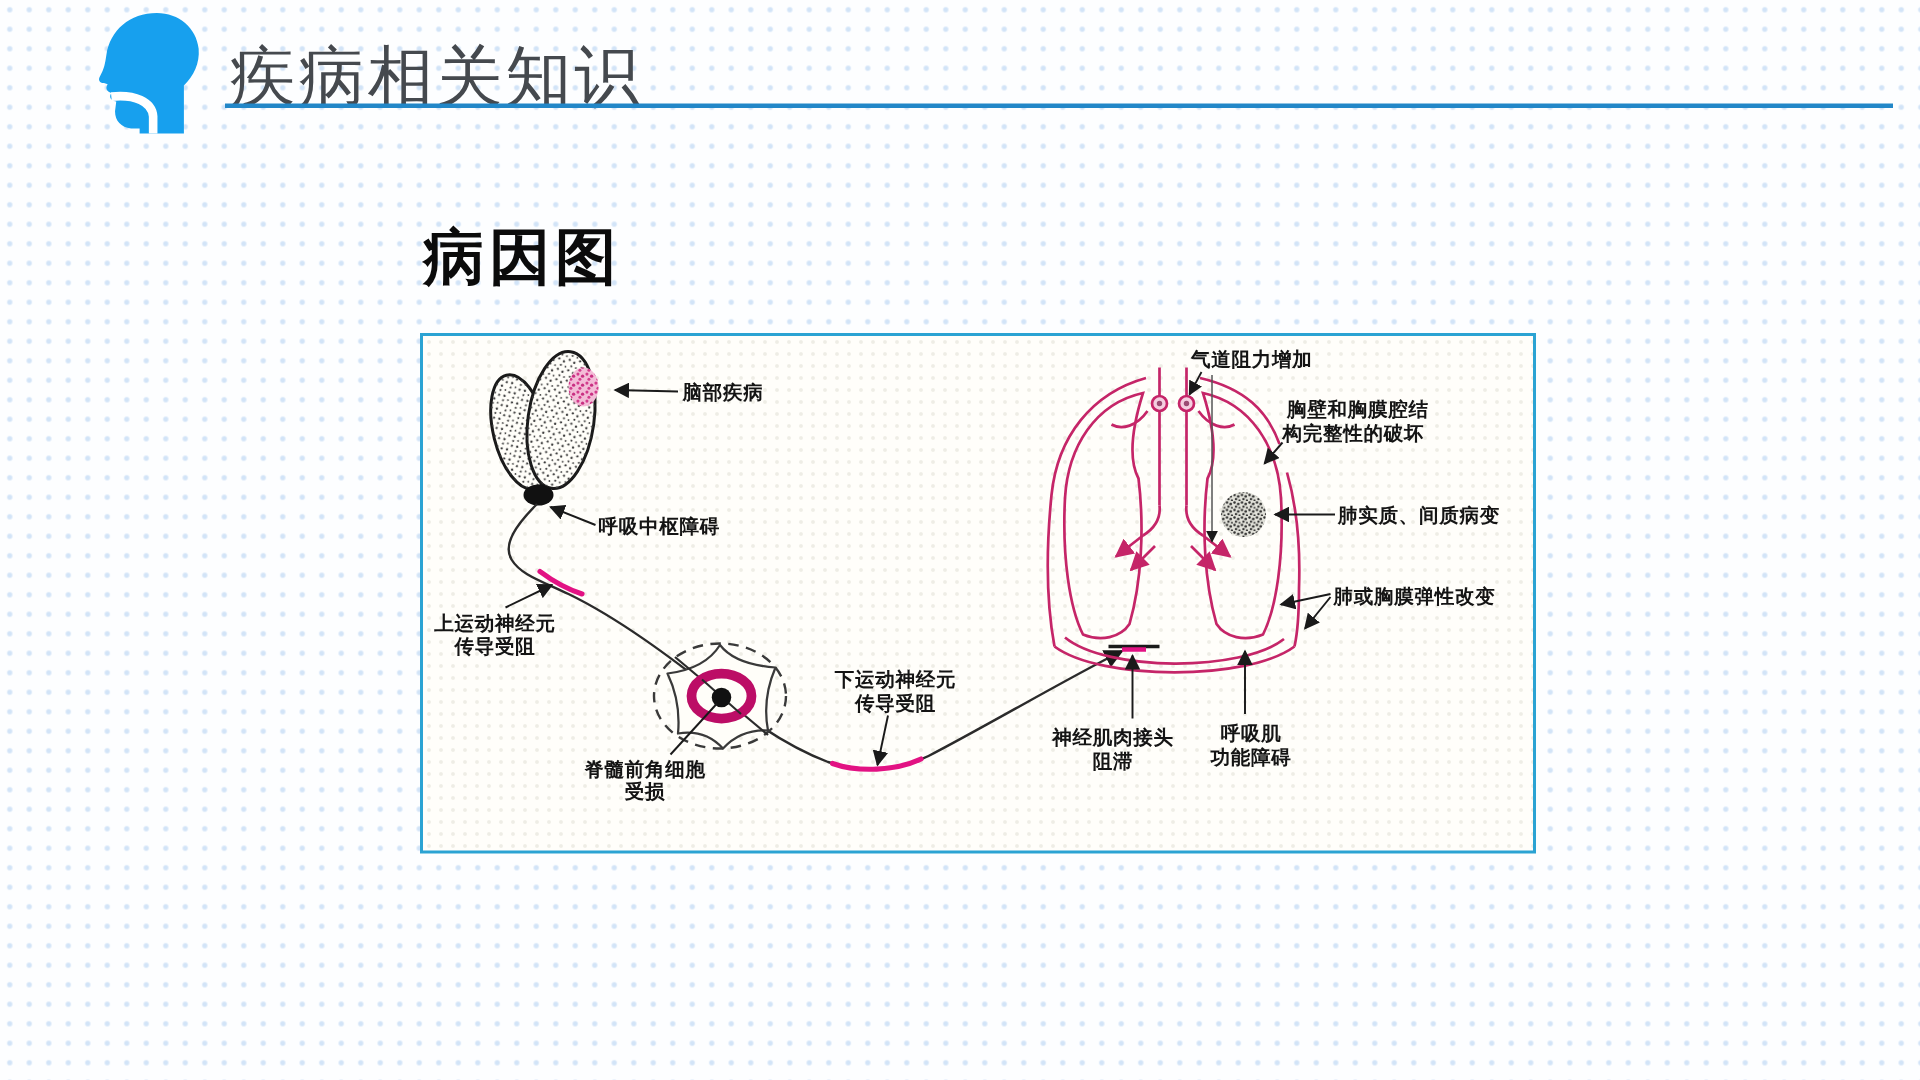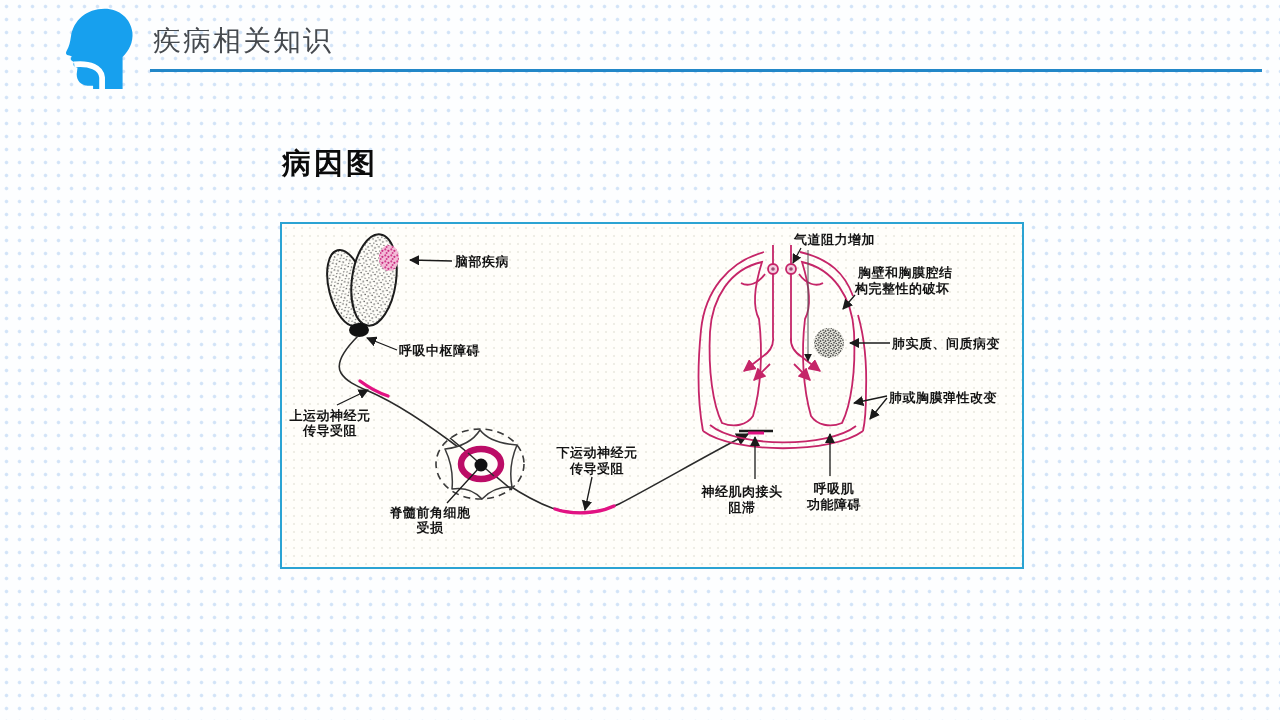--- a/index.html
+++ b/index.html
@@ -8,29 +8,29 @@
     width:1280px;height:720px;
     overflow:hidden;
     font-family:"Liberation Sans",sans-serif;
     background-color:#fdfeff;
     background-image:radial-gradient(circle, rgba(140,185,235,.38) 1.2px, rgba(140,185,235,0) 2.3px);
     background-size:13px 13px;
   }
   .head-icon{position:absolute;left:57px;top:6px;width:82px;height:84px;}
   .header-title{
     position:absolute;left:153px;top:22px;
-    font-size:28px;letter-spacing:2px;color:#45494e;
+    font-size:44px;letter-spacing:2px;color:#45494e;
   }
   .header-rule{
     position:absolute;left:150px;top:69px;width:1112px;height:3px;
     background:#2287c8;
   }
   .slide-title{
     position:absolute;left:282px;top:144px;margin:0;
-    font-size:29px;font-weight:bold;letter-spacing:3px;color:#0b0b0b;
+    font-size:41px;font-weight:bold;letter-spacing:3px;color:#0b0b0b;
   }
   .diagram-panel{
     position:absolute;left:280px;top:222px;width:740px;height:343px;
     border:2px solid #2ba3d3;box-sizing:content-box;
     background-color:#fffefa;
     background-image:radial-gradient(circle, rgba(150,150,120,.16) .9px, rgba(150,150,120,0) 1.6px);
     background-size:8px 8px;
   }
   .diagram-panel svg{display:block;}
   .dlabel{

